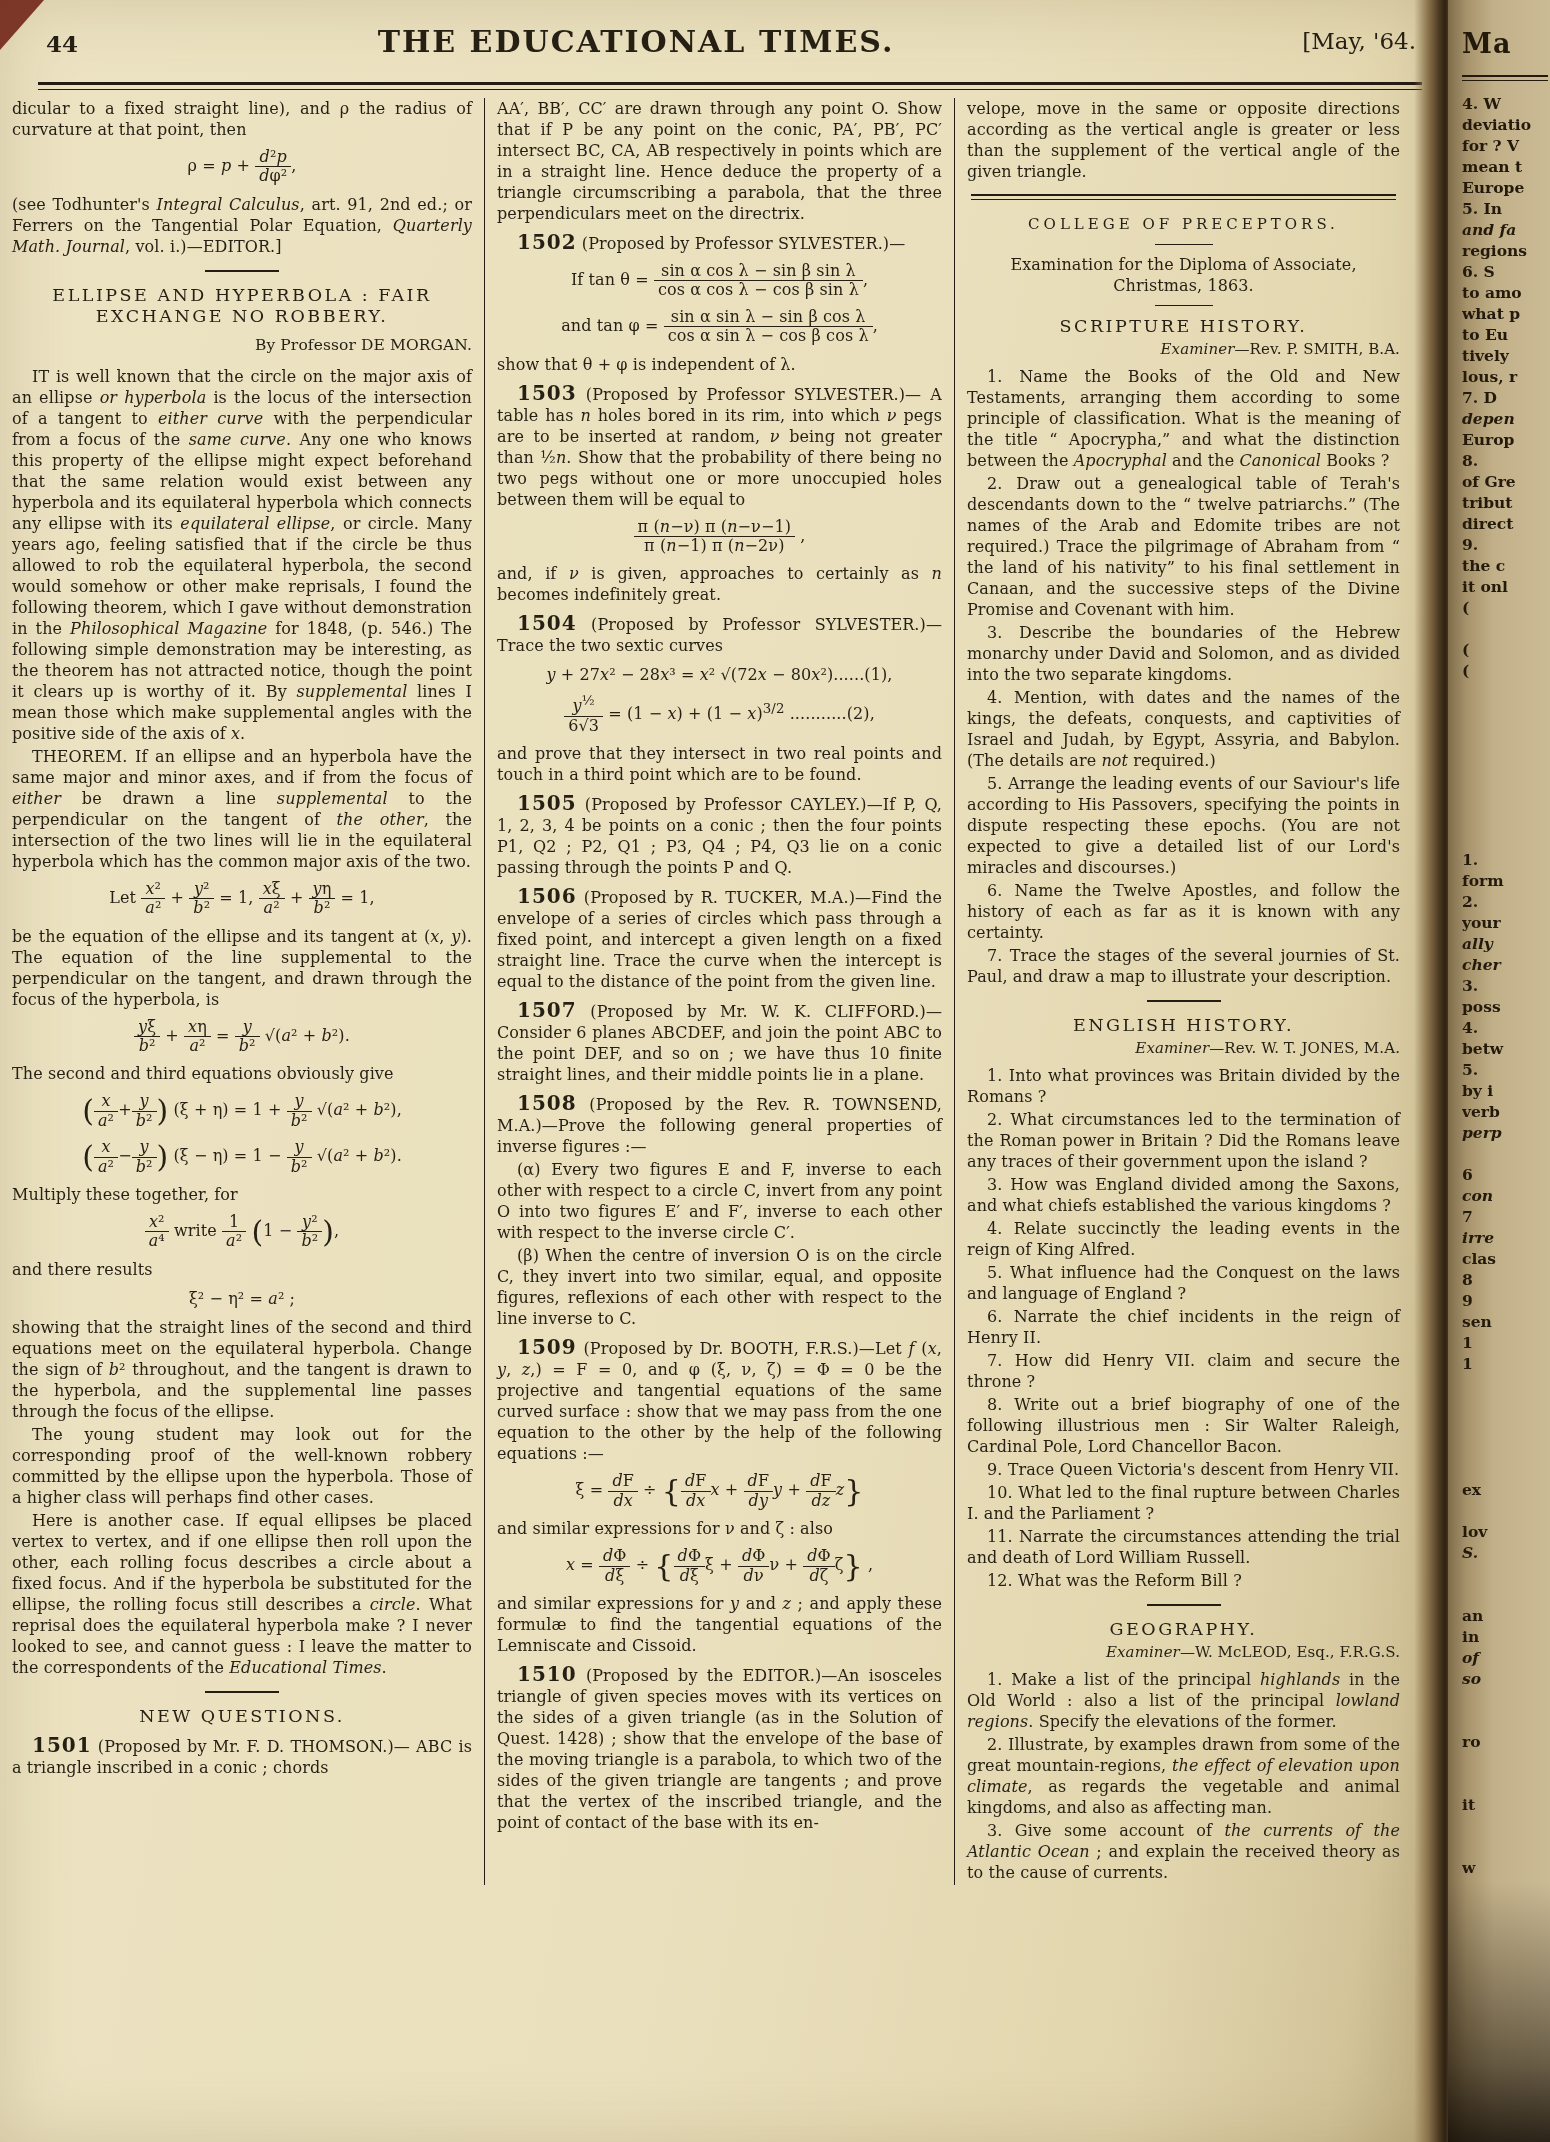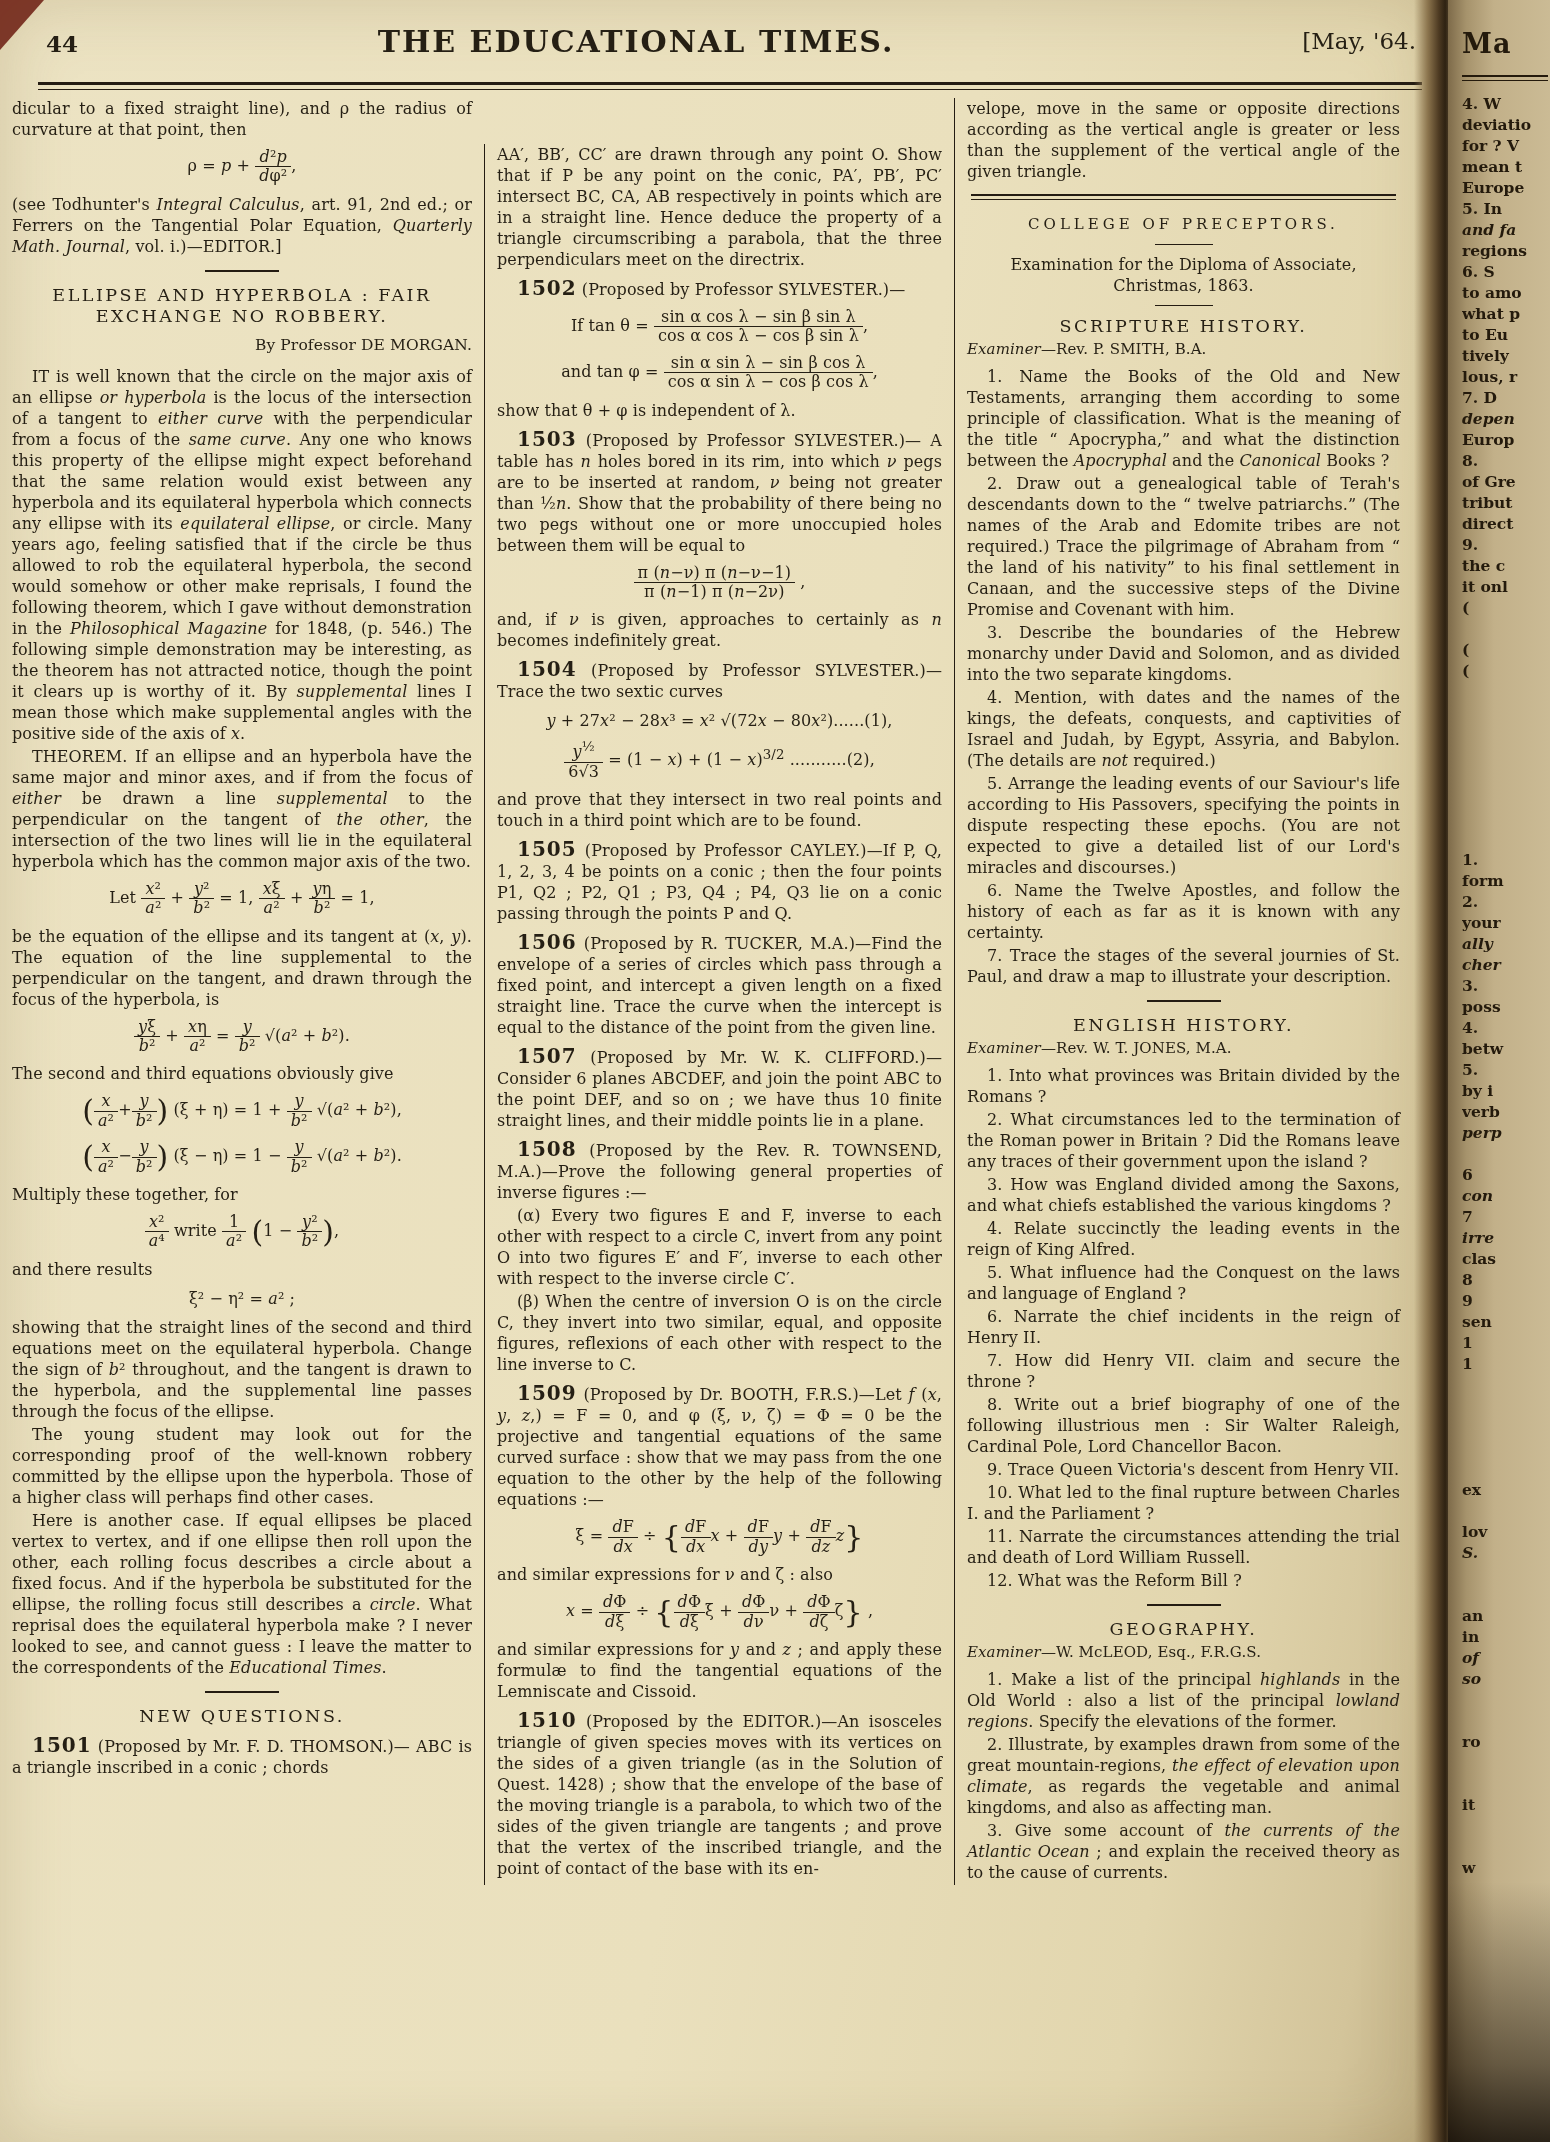--- a/index.html
+++ b/index.html
@@ -41,36 +41,36 @@
     position:absolute; left:38px; top:82px; width:1384px; height:4px;
     border-top:3px solid #241c12; border-bottom:1.2px solid #241c12;
   }
   
   .columns { position:absolute; left:0; top:98px; width:1412px; display:flex; align-items:stretch; }
   .col {
     box-sizing:border-box; padding:0 12px; font-size:16px; line-height:21px;
     text-align:justify; letter-spacing:.1px;
   }
   .col-1 { width:484px; }
-  .col-2 { width:470px; border-left:1.6px solid #241c12;margin-top:46px; }
+  .col-2 { width:470px; border-left:1.6px solid #241c12; }
   .col-3 { width:458px; border-left:1.6px solid #241c12; }
   .para { margin:0 0 2px; text-indent:20px; }
   .noindent { text-indent:0; }
   .center { text-align:center; text-indent:0; }
   .qpara { margin-top:8px; }
   .qnum { font-size:20px; font-weight:bold; letter-spacing:1px; }
   .eq { margin:8px 0; text-align:center; text-indent:0; }
   .frac { display:inline-block; vertical-align:middle; text-align:center; line-height:1.15; }
   .frac .num { display:block; border-bottom:1.4px solid #251f14; padding:0 4px; }
   .frac .den { display:block; padding:0 4px; }
   .brace { font-size:30px; font-weight:200; vertical-align:middle; }
   .h1 { text-align:center; font-size:15px; letter-spacing:4px; margin:14px 0 2px; font-weight:normal; }
   .h2 { text-align:center; font-size:17.5px; letter-spacing:2.5px; margin:10px 0 2px; font-weight:normal; }
   .byline { text-align:right; font-size:15.5px; margin:8px 0 10px; }
-  .examiner { text-align:left; font-size:15px; margin:2px 0 6px; }
+  .examiner { text-align:right; font-size:15px; margin:2px 0 6px; }
   .rule-short { width:74px; border-top:2.6px solid #241c12; margin:13px auto; }
   .rule-tiny { width:58px; border-top:1.6px solid #241c12; margin:9px auto; }
   .rule-doublefull { height:3px; border-top:2px solid #241c12; border-bottom:1px solid #241c12; margin:12px 4px 10px; }
   
   .frag { position:absolute; left:1462px; top:28px; width:86px; height:2100px; overflow:hidden; color:#241a0c; }
   .frag-title { font-size:27px; font-weight:bold; letter-spacing:1px; }
   .frag-rule { height:3px; border-top:2.6px solid #241a0c; border-bottom:1.2px solid #241a0c; margin:16px 0 12px; }
   .frag-line { font-size:15.5px; line-height:21px; font-weight:bold; white-space:nowrap; height:21px; }
 </style>
 </head>

